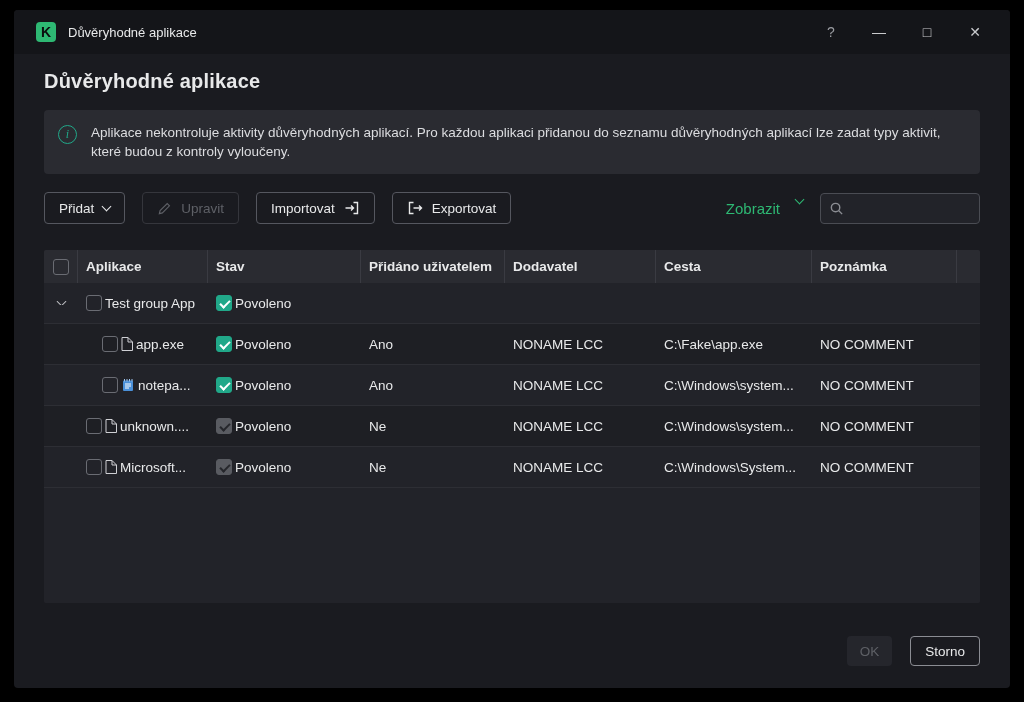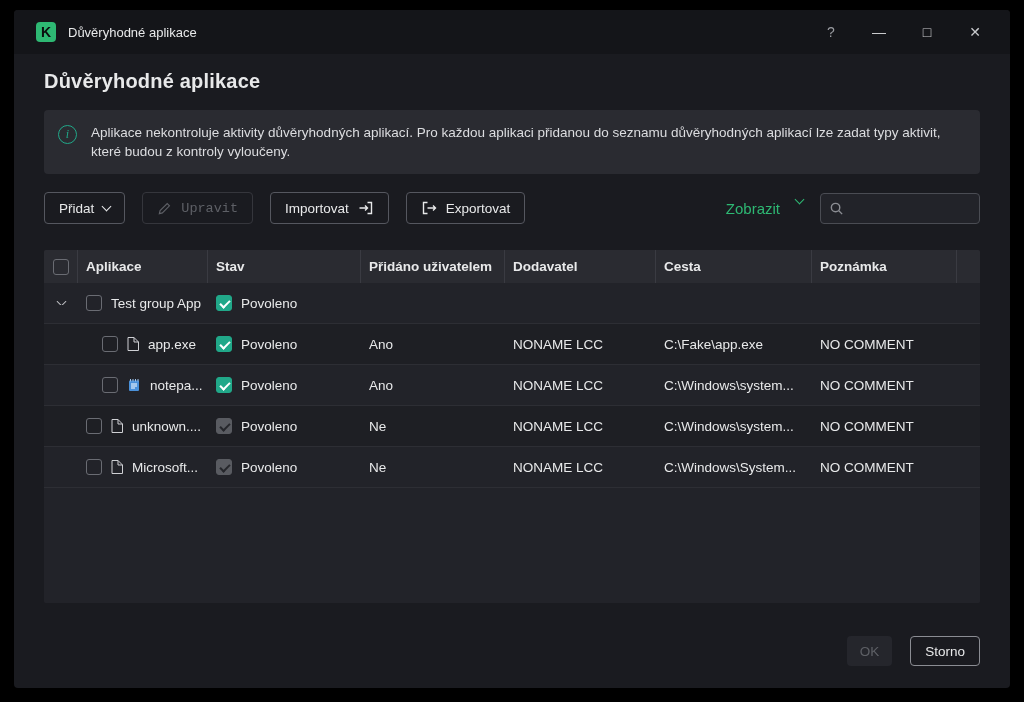--- a/index.html
+++ b/index.html
@@ -65,21 +65,21 @@
   }
   .info-text{font-size:13.5px;line-height:19px;color:#dcdde0;max-width:880px;}
   
   .toolbar{margin-top:18px;display:flex;align-items:center;gap:17px;}
   .btn{
     height:32px;border-radius:4px;border:1px solid var(--btn-border);
     background:transparent;color:var(--text);font-size:13.5px;
     padding:0 14px;display:inline-flex;align-items:center;gap:9px;cursor:pointer;
     font-family:inherit;
   }
-  .btn.disabled{border-color:var(--btn-border-dis);color:var(--disabled);cursor:default;font-family:Liberation Mono, monospace;}
+  .btn.disabled{border-color:var(--btn-border-dis);color:var(--disabled);cursor:default;}
   .btn .icon16{display:flex;align-items:center;}
   .chev{
     width:7px;height:7px;border-right:1.6px solid currentColor;border-bottom:1.6px solid currentColor;
     display:inline-block;transform:rotate(45deg);margin-top:-4px;
   }
   .toolbar-spacer{flex:1;}
   .show-link{
     color:var(--green);font-size:15px;display:inline-flex;align-items:flex-start;gap:16px;
     cursor:pointer;text-decoration:none;
   }
@@ -106,21 +106,21 @@
     padding-left:8px;height:100%;display:flex;align-items:center;
     border-right:1px solid var(--border);
     text-align:right;
   }
   .thead .hcell:last-child{border-right:none;}
   .thead .hcell.cb-cell{justify-content:center;padding-left:0;}
   .tbody{flex:1;display:flex;flex-direction:column;overflow:hidden;}
   .row{height:41px;border-bottom:1px solid #2d2e34;font-size:13.5px;}
   .row:nth-child(odd){background:#222329;}
   .row:nth-child(even){background:var(--row-alt);}
-  .cell{padding-left:8px;display:flex;align-items:center;gap:9px;overflow:hidden;white-space:nowrap;}
+  .cell{padding-left:8px;display:flex;align-items:center;gap:3px;overflow:hidden;white-space:nowrap;}
   .cell.center{justify-content:center;padding-left:0;}
   .name-cell.child{padding-left:24px;}
   .filler{flex:1;background:var(--panel);}
   
   .cb{
     width:16px;height:16px;border-radius:3px;border:1px solid #6a6c73;
     display:inline-block;position:relative;flex:none;cursor:pointer;background:transparent;
   }
   .cb.checked{background:var(--teal);border-color:var(--teal);}
   .cb.checked::after{

